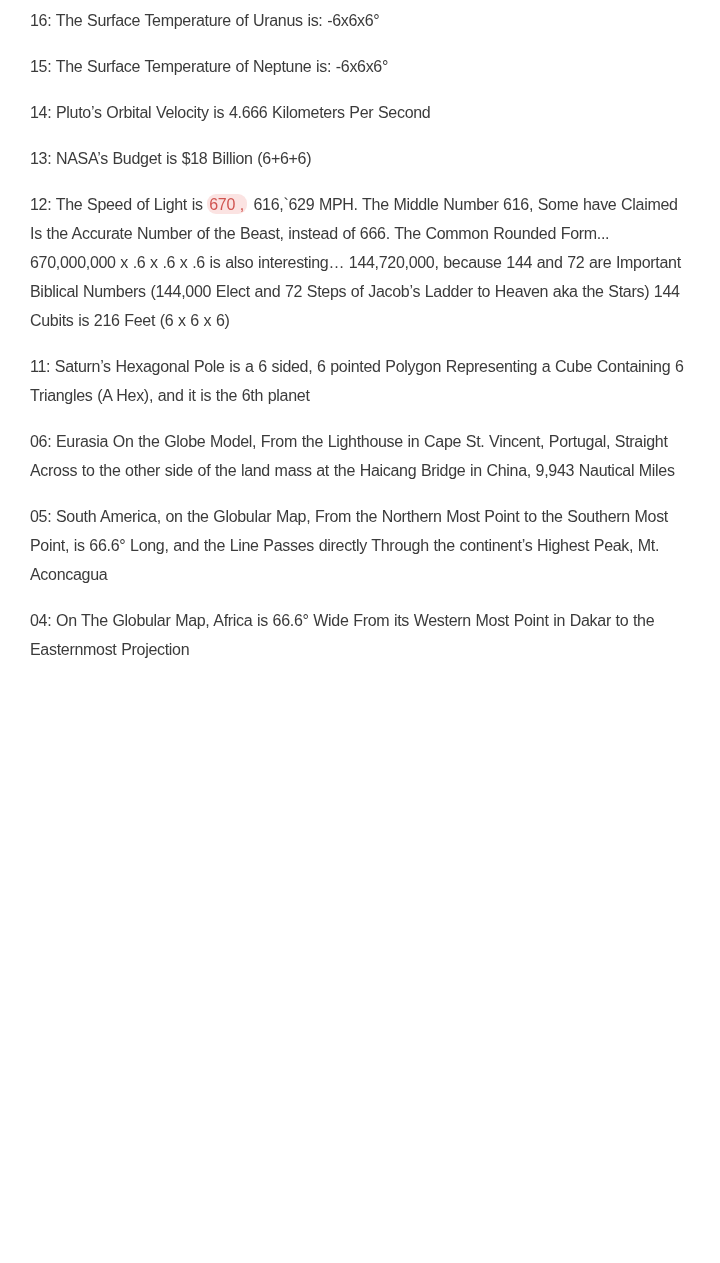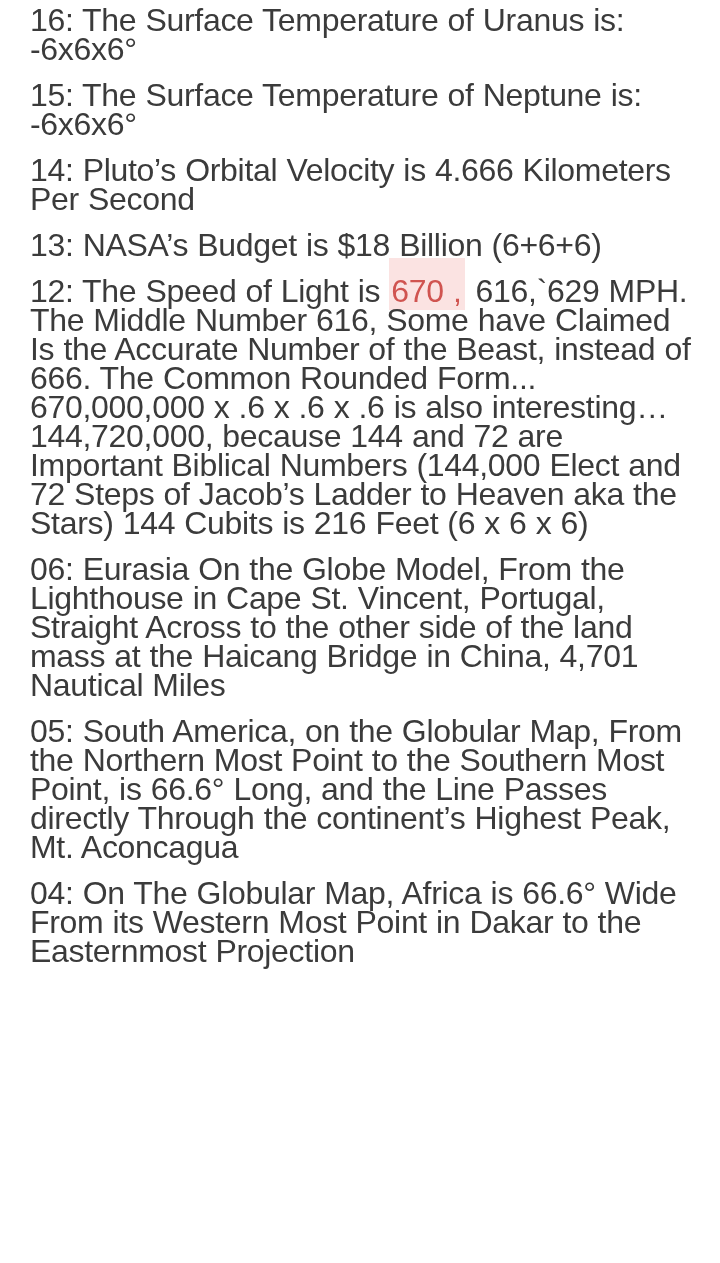--- a/index.html
+++ b/index.html
@@ -16,39 +16,41 @@
   body {
     height: 1263px;
     overflow: hidden;
     font-family: "Liberation Sans", "DejaVu Sans", sans-serif;
   }
   .doc {
     padding: 6px 28px 0 30px;
     width: 720px;
   }
   .doc p {
-    font-size: 32px;
+    font-size: 16px;
     line-height: 29px;
     letter-spacing: -0.3px;
     color: var(--text);
     margin: 0 0 17px 0;
     word-spacing: 0.5px;
   }
   .hl {
     color: var(--hl-text);
     background: var(--hl-bg);
-    padding: 15px 3px 1px 2px;
+    padding: 2px 3px 1px 2px;
     margin-right: 2px;
+    border-radius: 9px;
   }
 </style>
 </head>
 <body>
 
 <main class="doc">
   <p>16: The Surface Temperature of Uranus is: -6x6x6°</p>
   <p>15: The Surface Temperature of Neptune is: -6x6x6°</p>
   <p>14: Pluto’s Orbital Velocity is 4.666 Kilometers Per Second</p>
   <p>13: NASA’s Budget is $18 Billion (6+6+6)</p>
   <p><span>12: The Speed of Light is </span><span class="hl">670 ,</span><span> 616,`629 MPH. The Middle Number 616, Some have Claimed Is the Accurate Number of the Beast, instead of 666. The Common Rounded Form... 670,000,000 x .6 x .6 x .6 is also interesting… 144,720,000, because 144 and 72 are Important Biblical Numbers (144,000 Elect and 72 Steps of Jacob’s Ladder to Heaven aka the Stars) 144 Cubits is 216 Feet (6 x 6 x 6)</span></p>
-  <p>06: Eurasia On the Globe Model, From the Lighthouse in Cape St. Vincent, Portugal, Straight Across to the other side of the land mass at the Haicang Bridge in China, 4,701 Nautical Miles</p>
+  <p>11: Saturn’s Hexagonal Pole is a 6 sided, 6 pointed Polygon Representing a Cube Containing 6 Triangles (A Hex), and it is the 6th planet</p>
+  <p>06: Eurasia On the Globe Model, From the Lighthouse in Cape St. Vincent, Portugal, Straight Across to the other side of the land mass at the Haicang Bridge in China, 9,943 Nautical Miles</p>
   <p>05: South America, on the Globular Map, From the Northern Most Point to the Southern Most Point, is 66.6° Long, and the Line Passes directly Through the continent’s Highest Peak, Mt. Aconcagua</p>
   <p>04: On The Globular Map, Africa is 66.6° Wide From its Western Most Point in Dakar to the Easternmost Projection</p>
 </main>
 
 </body></html>

